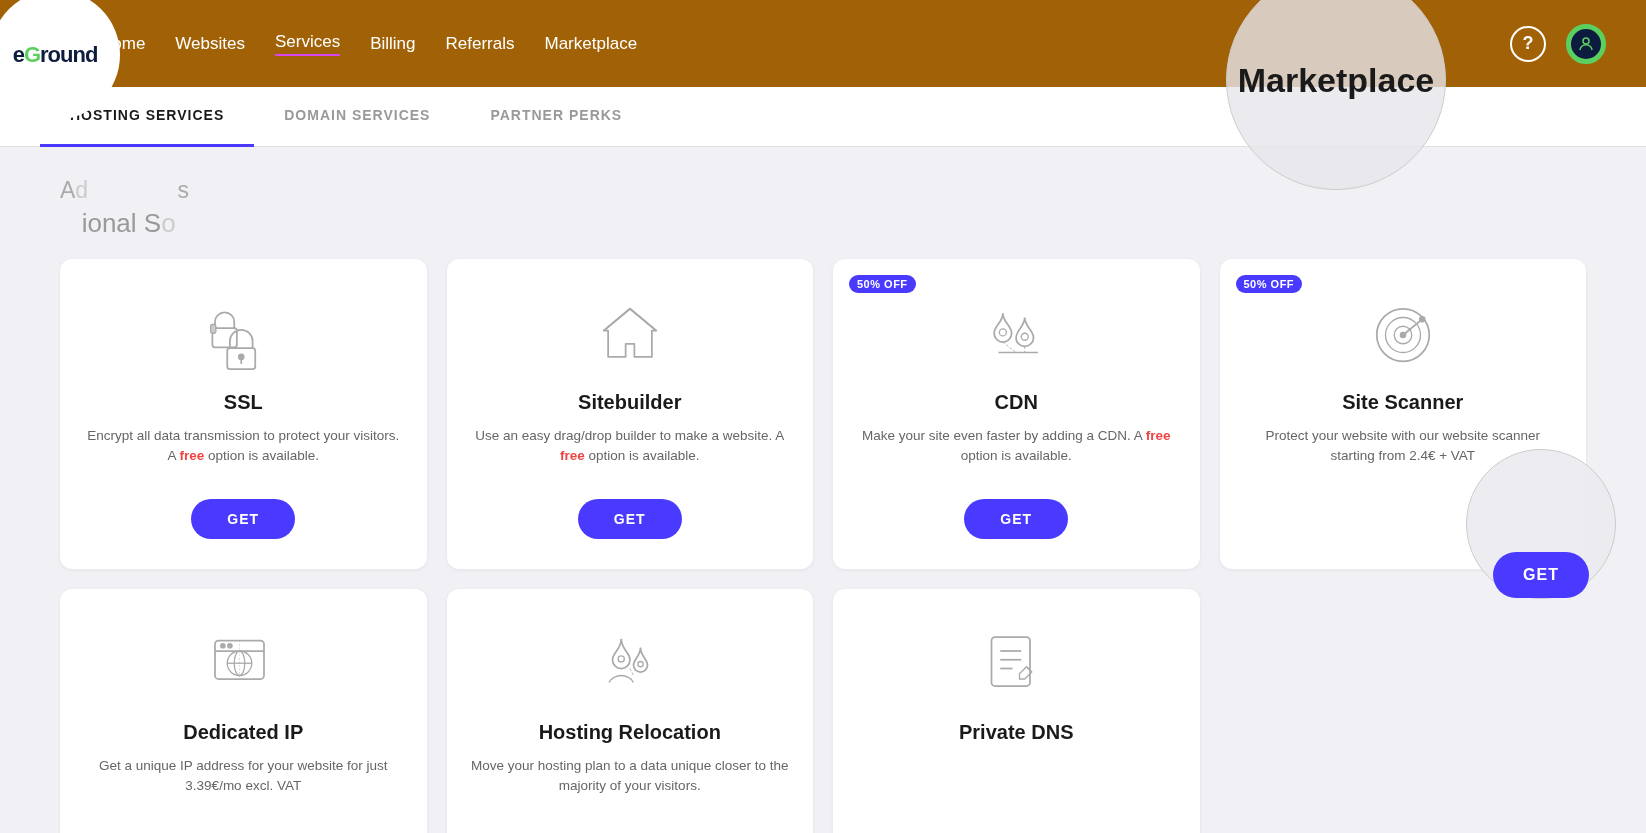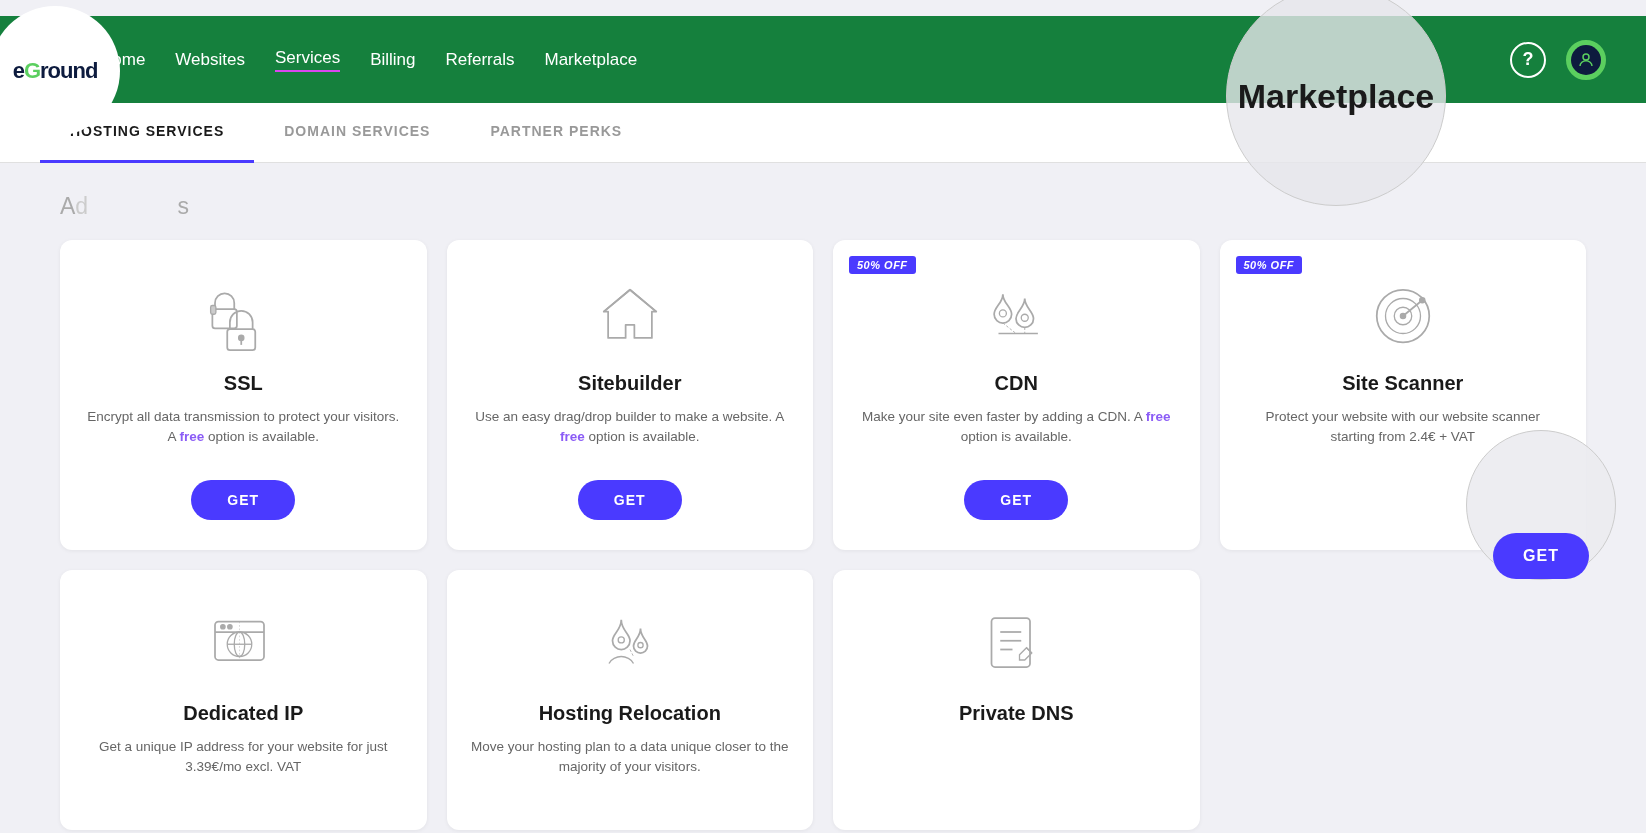--- a/index.html
+++ b/index.html
@@ -1,27 +1,26 @@
 <!DOCTYPE html>
 <html><head>
   <meta charset="utf-8">
   <style>
     * { margin: 0; padding: 0; box-sizing: border-box; }
     body { font-family: Arial, sans-serif; background: #f0f0f5; overflow-x: hidden; }
 
     
     .navbar {
-      background: #15803d;
+      background: #a16207;
       height: 87px;
       display: flex;
       align-items: center;
       padding: 0 40px;
       position: relative;
       z-index: 10;
-      margin-top: 16px;
     }
     .logo-circle {
       position: absolute;
       top: -10px;
       left: -10px;
       width: 130px;
       height: 130px;
       background: white;
       border-radius: 50%;
       display: flex;
@@ -158,23 +157,22 @@
     }
     .badge-off {
       position: absolute;
       top: 16px;
       left: 16px;
       background: #4a3aff;
       color: white;
       font-size: 11px;
       font-weight: 700;
       padding: 3px 8px;
-      border-radius: 3px;
+      border-radius: 9px;
       letter-spacing: 0.5px;
-      font-style: italic;
     }
     .service-icon {
       width: 80px;
       height: 80px;
       display: flex;
       align-items: center;
       justify-content: center;
       margin-bottom: 16px;
     }
     .service-icon svg {
@@ -193,21 +191,21 @@
     .service-desc {
       font-size: 13.5px;
       color: #666;
       line-height: 1.5;
       flex: 1;
       margin-bottom: 20px;
       text-align: center;
     }
     .service-desc strong {
       font-weight: 700;
-      color: #8b5cf6;
+      color: #ef4444;
     }
     .get-btn {
       background: #4a3aff;
       color: white;
       border: none;
       border-radius: 30px;
       padding: 12px 36px;
       font-size: 14px;
       font-weight: 700;
       cursor: pointer;
@@ -276,20 +274,21 @@
 <div class="subnav">
   <div class="subnav-item active">HOSTING SERVICES</div>
   <div class="subnav-item inactive">DOMAIN SERVICES</div>
   <div class="subnav-item inactive">PARTNER PERKS</div>
 </div>
 
 <div class="main-content">
 
   <div style="margin-bottom: 20px; padding-top:10px;">
     <div style="font-size:23px; font-weight:300; color:#aaa;">A<span style="color:#ccc">d</span>&nbsp;&nbsp;&nbsp;&nbsp;&nbsp;&nbsp;&nbsp;&nbsp;&nbsp;&nbsp;&nbsp;&nbsp;&nbsp;&nbsp;s</div>
+    <div style="font-size:26px; font-weight:400; color:#999; margin-top:4px;">&nbsp;&nbsp;&nbsp;ional S<span style="color:#ccc">o</span></div>
   </div>
 
   <div class="services-grid">
 
     <div class="service-card">
       <div class="service-icon">
         <svg viewBox="0 0 80 80">
 
           <rect x="5" y="32" width="28" height="22" rx="3" stroke="#aaa" stroke-width="2" fill="none"></rect>
           <path d="M8 32v-7a11 11 0 0 1 22 0v7" stroke="#aaa" stroke-width="2" fill="none"></path>

